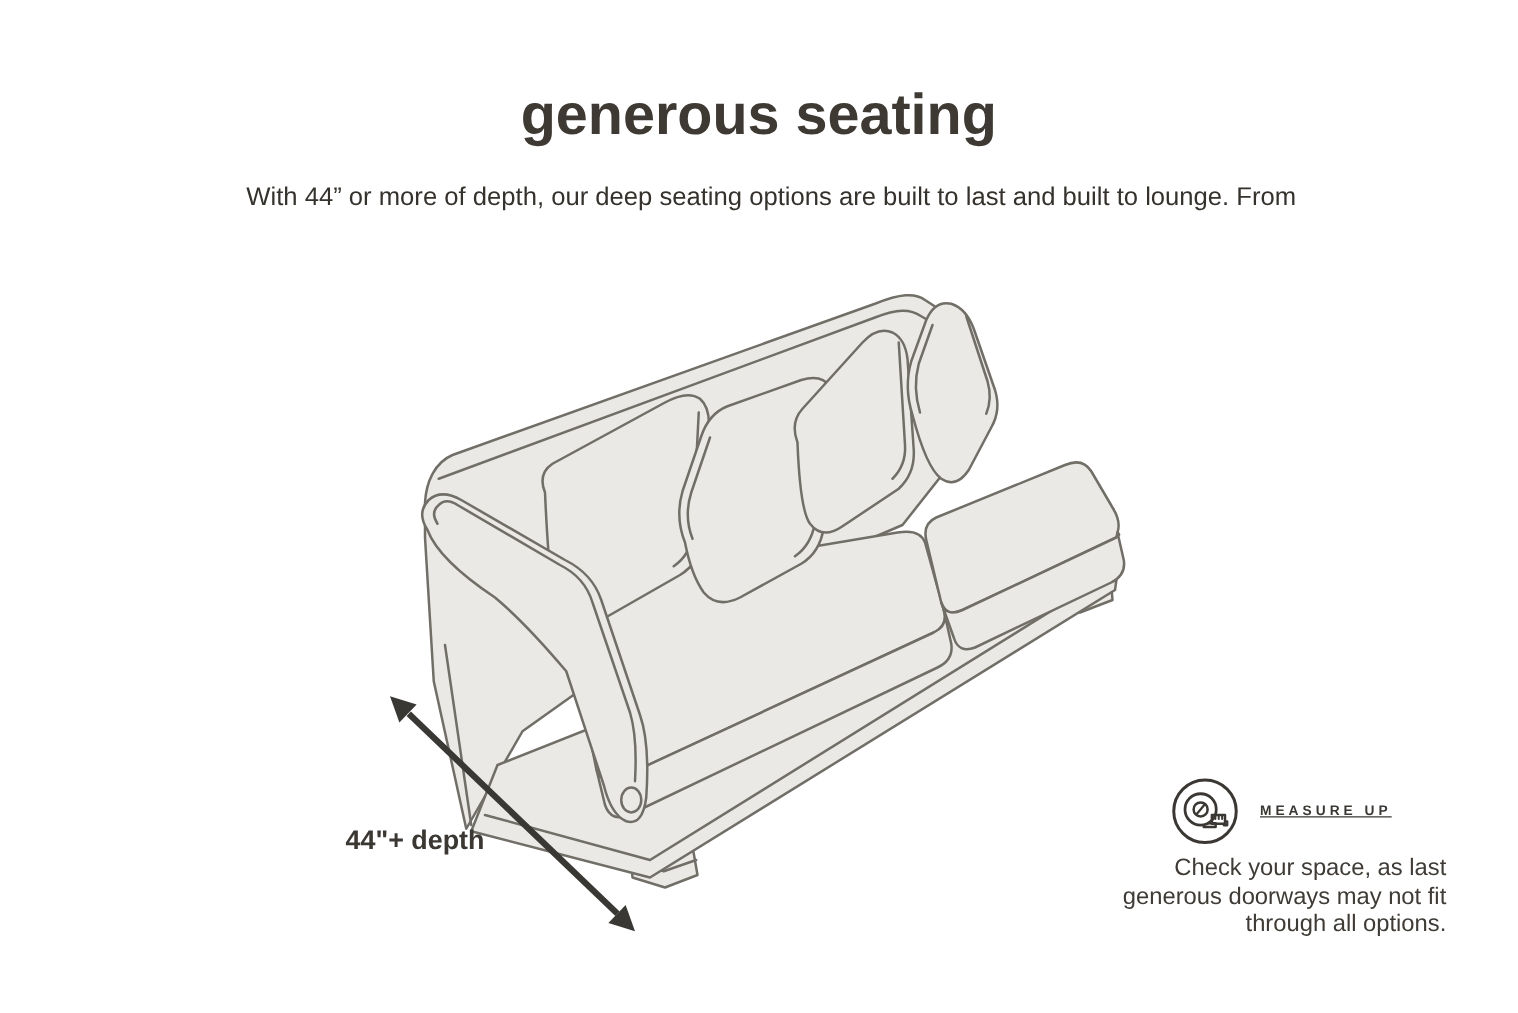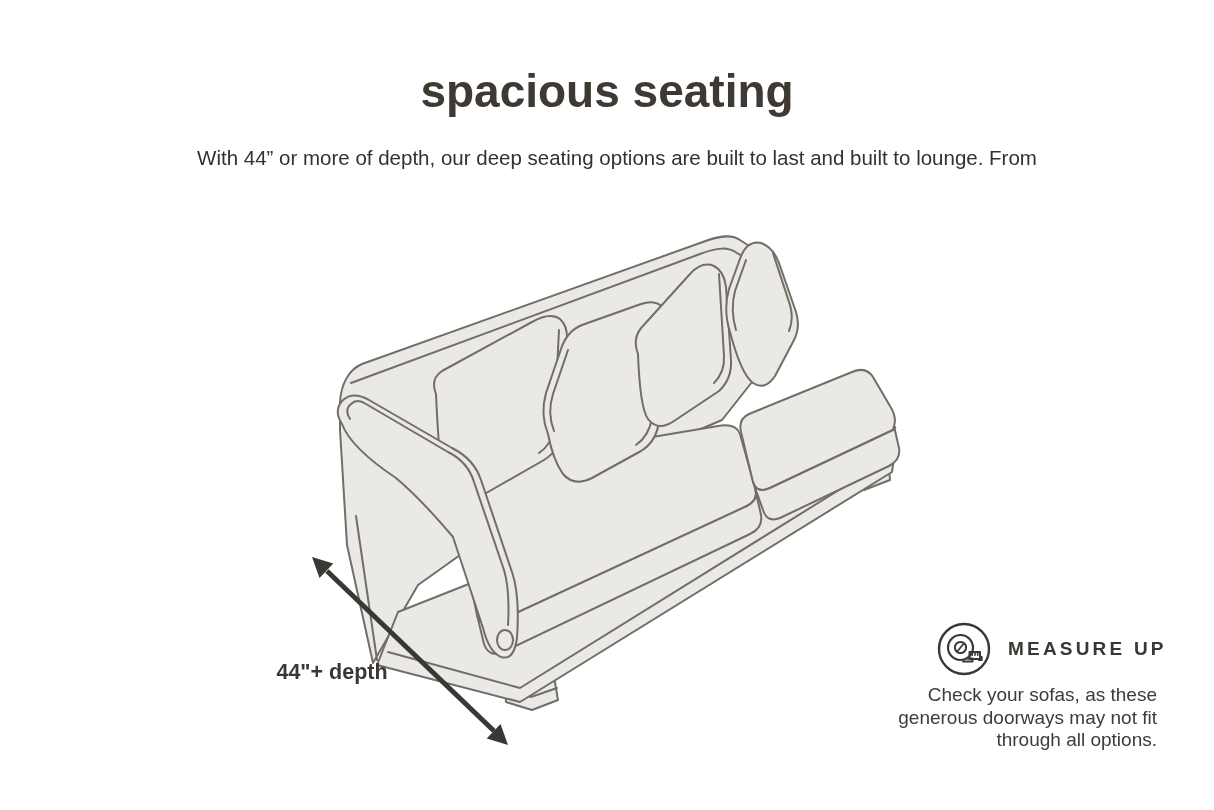--- a/index.html
+++ b/index.html
@@ -59,41 +59,42 @@
   .measure-head {
     display: flex;
     align-items: center;
     justify-content: flex-start;
     gap: 16px;
     padding-left: 56px;
     height: 58px;
   }
   .measure-icon { width: 56px; height: 56px; flex: 0 0 56px; }
   .measure-title {
-    font-size: 19px;
+    font-size: 11px;
     font-weight: 700;
     letter-spacing: 3.2px;
     color: #3b3834;
     white-space: nowrap;
+    text-decoration: underline;
   }
   .measure-note {
     margin-top: 6px;
     text-align: right;
     font-size: 19px;
     line-height: 22.6px;
     color: #3f3b36;
   }
   .measure-note .line { white-space: nowrap; }
 </style>
 </head>
 <body>
 
 <div class="canvas">
 
-  <div class="page-title">spacious seating</div>
+  <div class="page-title">generous seating</div>
 
   <div class="intro">
     <div class="line">With 44” or more of depth, our deep seating options are built to last and built to lounge. From</div>
   </div>
 
   <svg class="diagram-svg" viewBox="0 0 1214 810" aria-hidden="true">
 
     <g stroke-width="2" stroke-linejoin="round" stroke-linecap="round" fill="#eae9e5" stroke="#716e67">
 
       <path d="M 362 364 L 700 243 C 720 235 732 234 740 240 L 757 251 C 765 256 766 262 765 274 L 762 340 L 752 382 L 722 420 L 640 455 L 560 492 L 470 548 L 418 585 L 373 663 L 347 545 L 340 430 L 340 402 C 341 385 348 370 362 364 Z"></path>
@@ -154,19 +155,19 @@
         <path d="M 31 37.5 L 36.5 37.5 L 36.5 40.5 L 27 40.5" stroke-width="2"></path>
         <rect x="33.5" y="31" width="10.5" height="7" stroke-width="2"></rect>
         <line x1="36.3" y1="31" x2="36.3" y2="34.2" stroke-width="1.6"></line>
         <line x1="39" y1="31" x2="39" y2="34.2" stroke-width="1.6"></line>
         <line x1="41.7" y1="31" x2="41.7" y2="34.2" stroke-width="1.6"></line>
         <path d="M 44 36 L 45.8 36 L 45.8 39.2 L 43 39.2" stroke-width="1.8"></path>
       </svg>
       <div class="measure-title">MEASURE UP</div>
     </div>
     <div class="measure-note">
-      <div class="line">Check your sofas, as these</div>
+      <div class="line">Check your space, as last</div>
       <div class="line">generous doorways may not fit</div>
       <div class="line">through all options.</div>
     </div>
   </div>
 
 </div>
 
 </body></html>

